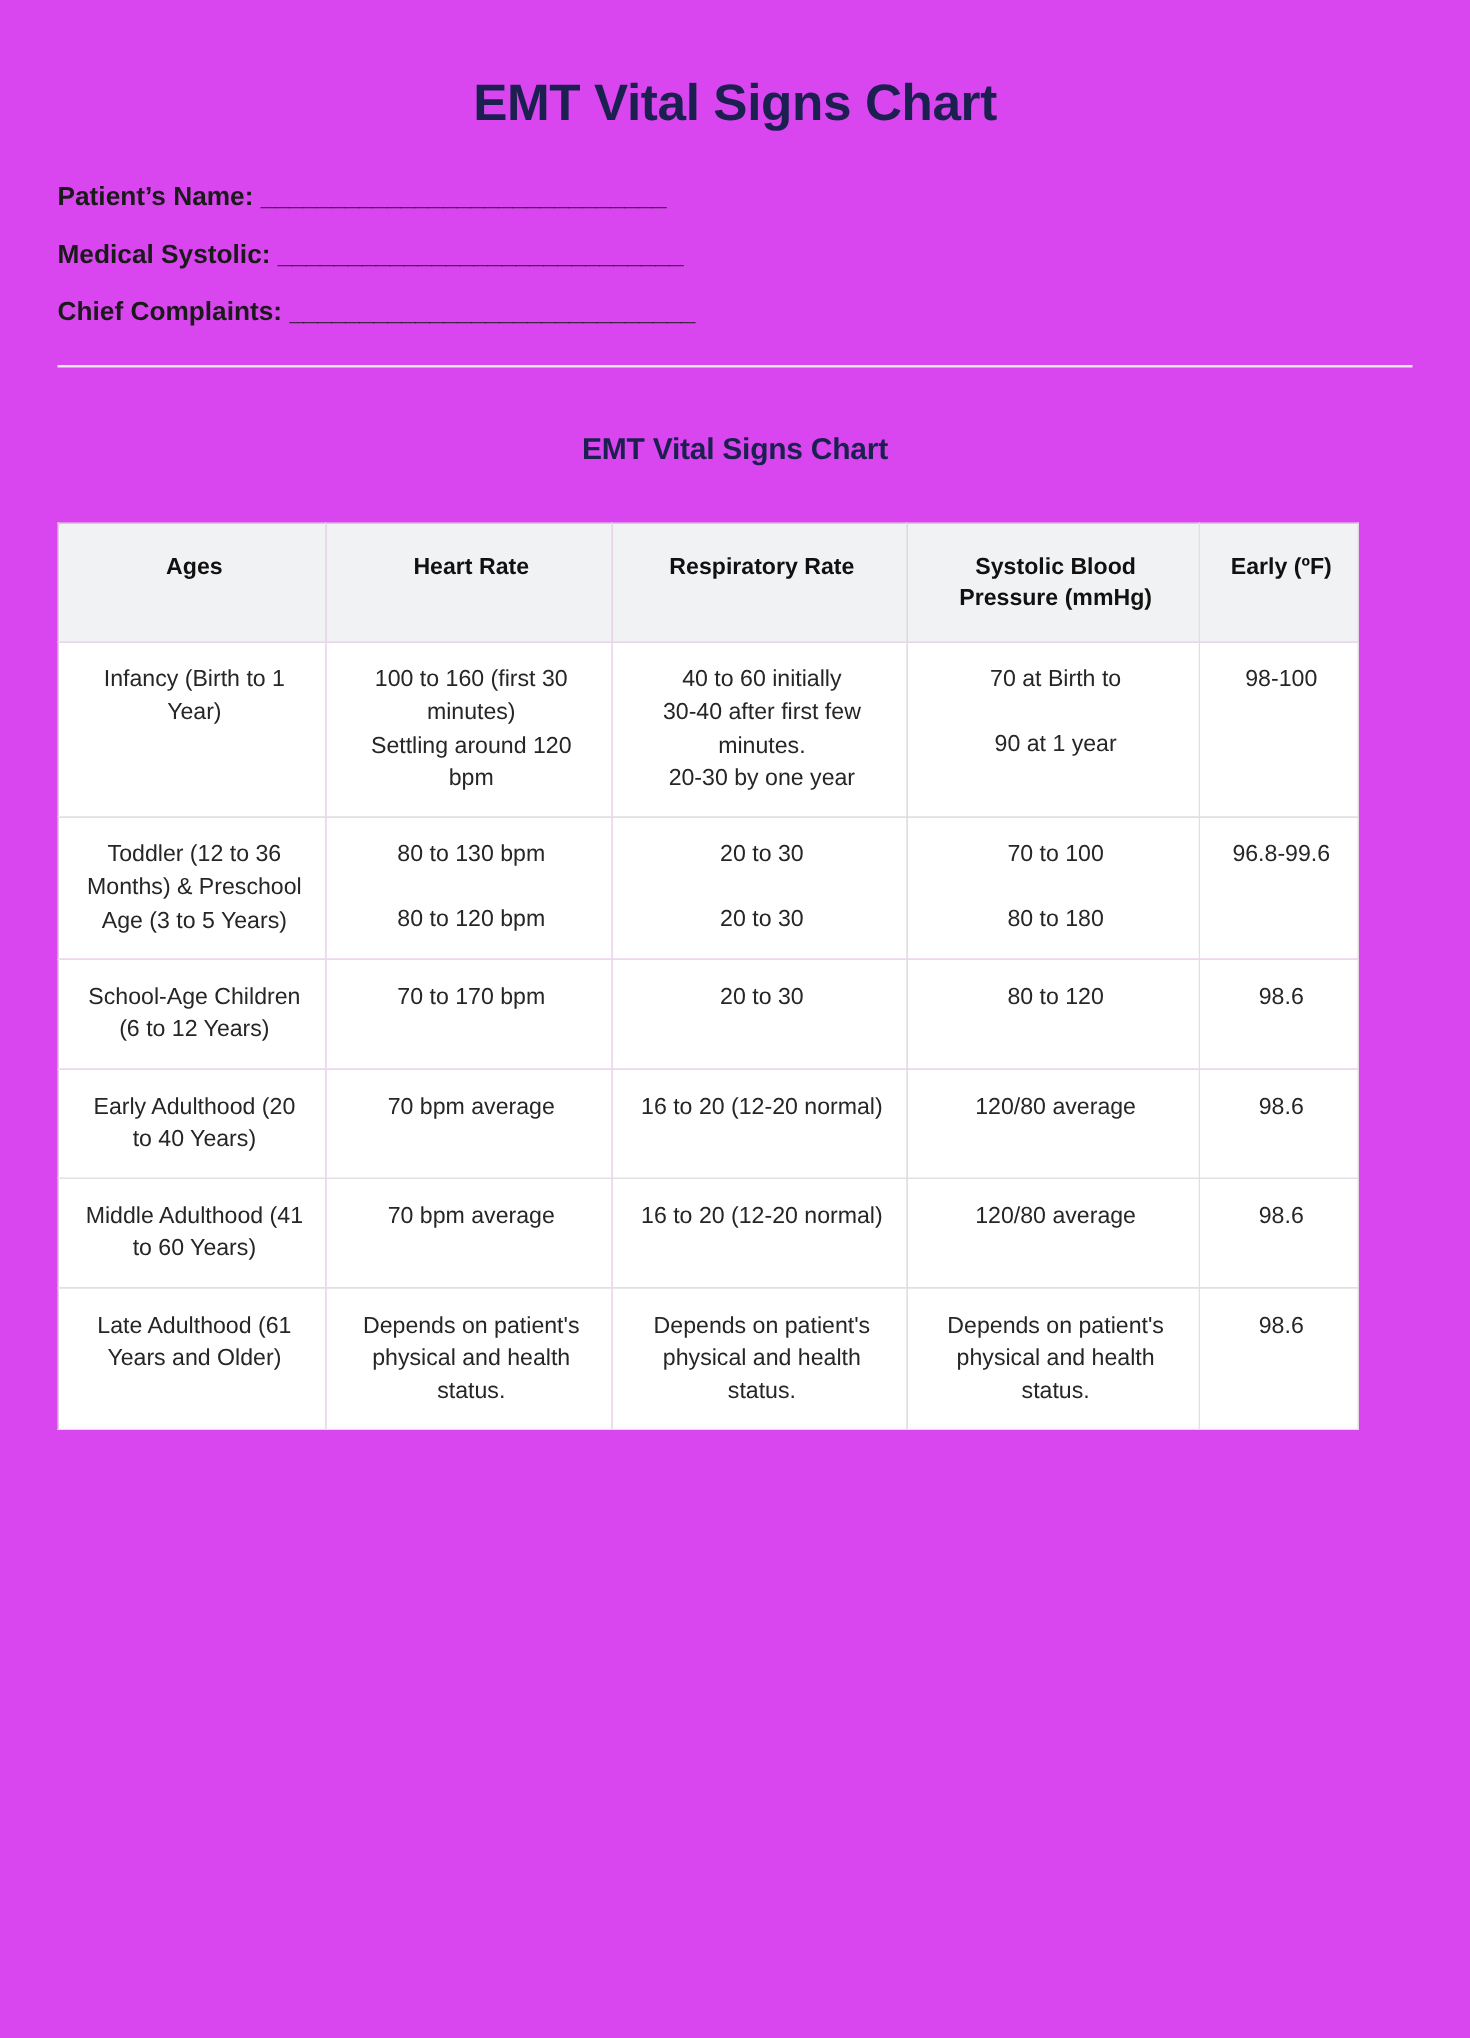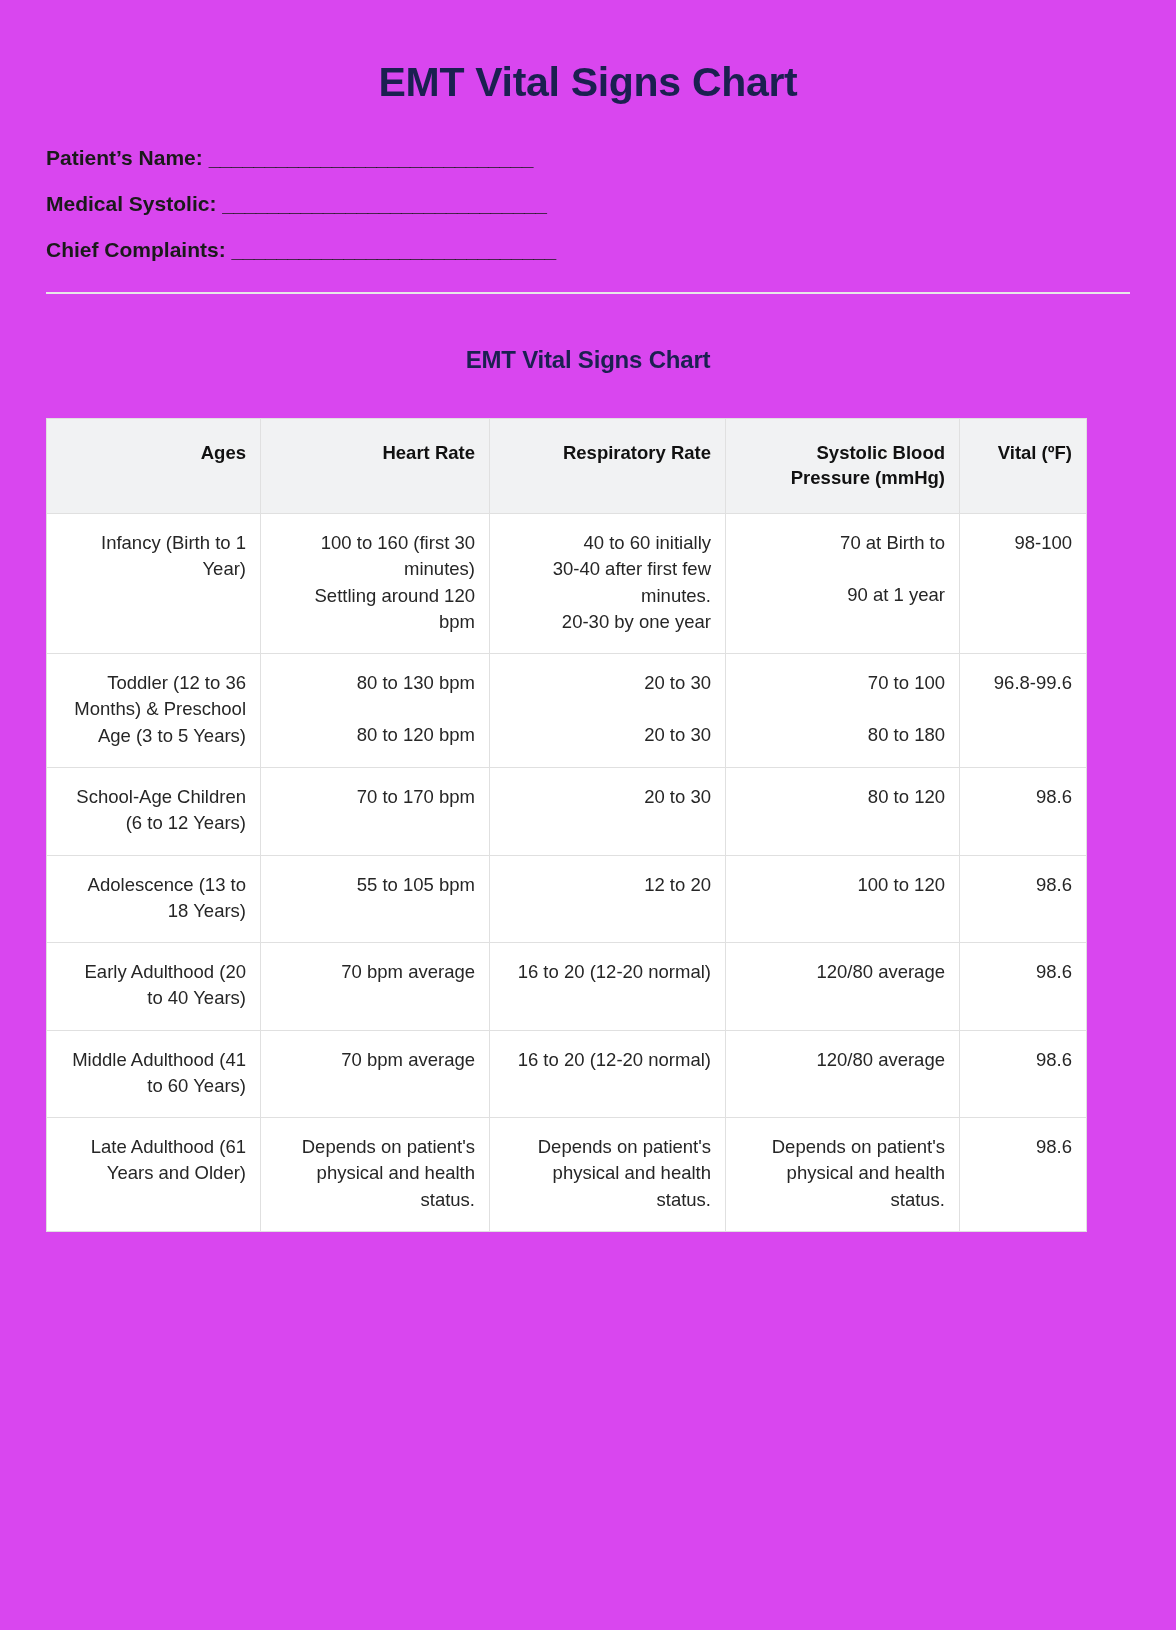--- a/index.html
+++ b/index.html
@@ -85,21 +85,21 @@
   table.vitals {
     width: 1040px;
     border-collapse: collapse;
     table-layout: fixed;
     font-size: 18.5px;
   }
   table.vitals th,
   table.vitals td {
     border: 1px solid #e0e0e0;
     vertical-align: top;
-    text-align: right;
+    text-align: center;
     padding: 16px 14px 18px 18px;
     line-height: 1.42;
     color: #262626;
   }
   table.vitals thead th {
     background: #f1f2f3;
     font-weight: bold;
     color: #111111;
     padding-top: 22px;
     padding-bottom: 22px;
@@ -144,21 +144,21 @@
         <col class="col-rr">
         <col class="col-sbp">
         <col class="col-temp">
       </colgroup>
       <thead>
         <tr>
             <th>Ages</th>
             <th>Heart Rate</th>
             <th>Respiratory Rate</th>
             <th>Systolic Blood Pressure (mmHg)</th>
-            <th>Vital (ºF)</th>
+            <th>Early (ºF)</th>
           </tr>
       </thead>
       <tbody>
           <tr>
             <td>Infancy (Birth to 1 Year)</td>
             <td class="cell-lines">
               <span>100 to 160 (first 30 minutes)</span>
               <span>Settling around 120 bpm</span>
             </td>
             <td class="cell-lines">
@@ -199,33 +199,20 @@
             </td>
             <td class="cell-lines">
               <span>20 to 30</span>
             </td>
             <td class="cell-lines">
               <span>80 to 120</span>
             </td>
             <td>98.6</td>
           </tr>
           <tr>
-            <td>Adolescence (13 to 18 Years)</td>
-            <td class="cell-lines">
-              <span>55 to 105 bpm</span>
-            </td>
-            <td class="cell-lines">
-              <span>12 to 20</span>
-            </td>
-            <td class="cell-lines">
-              <span>100 to 120</span>
-            </td>
-            <td>98.6</td>
-          </tr>
-          <tr>
             <td>Early Adulthood (20 to 40 Years)</td>
             <td class="cell-lines">
               <span>70 bpm average</span>
             </td>
             <td class="cell-lines">
               <span>16 to 20 (12-20 normal)</span>
             </td>
             <td class="cell-lines">
               <span>120/80 average</span>
             </td>

